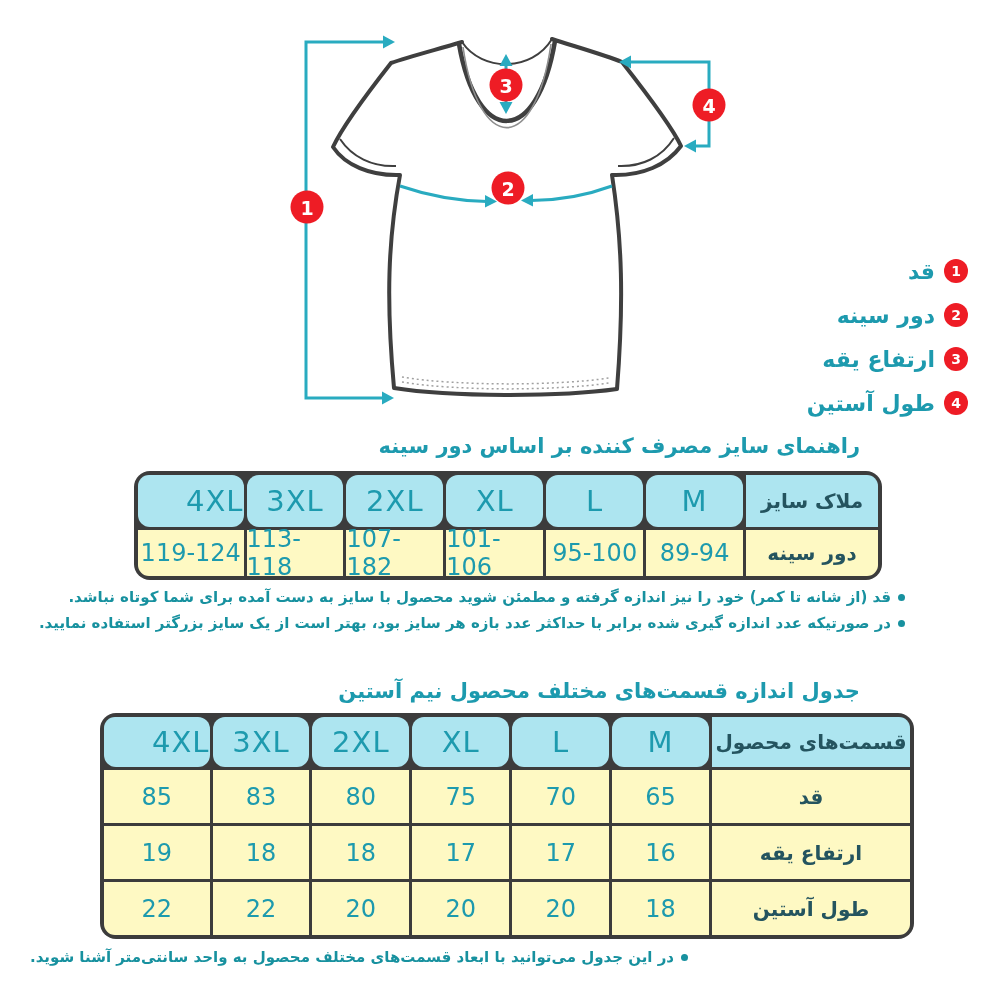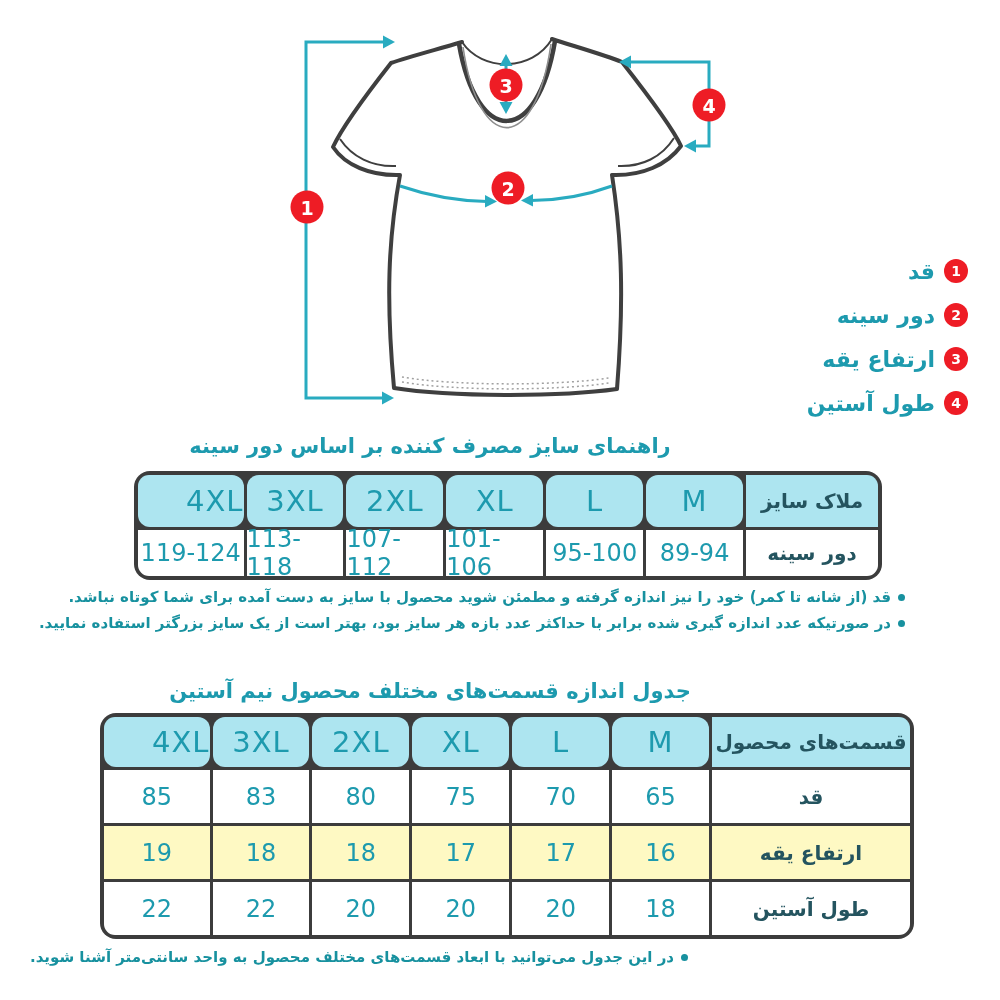--- a/index.html
+++ b/index.html
@@ -8,33 +8,33 @@
   svg text{font-family:"DejaVu Sans","Liberation Sans",sans-serif;}
 
   
   #legend{position:absolute;top:256px;right:32px;display:flex;flex-direction:column;gap:14px;}
   .legend-item{display:flex;flex-direction:row;align-items:center;gap:9px;height:30px;justify-content:flex-start;}
   .lg-badge{width:24px;height:24px;border-radius:50%;background:#ee1c25;color:#fff;
             display:flex;align-items:center;justify-content:center;font-size:14px;font-weight:bold;flex:0 0 auto;}
   .lg-label{font-size:22px;font-weight:bold;color:#1d9aae;white-space:nowrap;}
 
   
-  .sec-title{position:absolute;left:0;width:860px;text-align:center;font-size:21px;font-weight:bold;
+  .sec-title{position:absolute;left:0;width:860px;text-align:right;font-size:21px;font-weight:bold;
              color:#1d9aae;white-space:nowrap;}
   #title1{top:434px;}
   #title2{top:679px;}
 
   
   .t-grid{position:absolute;display:grid;background:#3c3c3c;gap:3px;padding:4px;
           border-radius:16px;overflow:hidden;direction:rtl;}
   #table1{left:134px;top:471px;width:740px;grid-template-columns:132px repeat(6,1fr);
           grid-template-rows:52px 46px;}
   #table2{left:100px;top:713px;width:806px;grid-template-columns:198px repeat(6,1fr);
           grid-template-rows:50px 53px 53px 53px;}
-  .cell{display:flex;align-items:center;justify-content:center;background:#ffffff;}
+  .cell{display:flex;align-items:center;justify-content:center;background:#fef9c3;}
   .head{background:#ade5f0;}
   .size-l{font-size:29px;color:#1d9aae;letter-spacing:1px;border-radius:12px;}
   .num{font-size:24px;color:#1d9aae;direction:ltr;}
   .plabel{font-size:20px;font-weight:bold;color:#24545f;white-space:nowrap;}
   .lightrow{background:#fef9c3;}
   .c-tr{border-top-right-radius:11px;} .c-tl{border-top-left-radius:11px;padding-left:48px;}
   .c-br{border-bottom-right-radius:11px;} .c-bl{border-bottom-left-radius:11px;}
 
   
   #notes{position:absolute;top:589px;left:30px;right:95px;direction:rtl;text-align:right;}
@@ -135,21 +135,21 @@
     <div class="cell head size-l">L</div>
     <div class="cell head size-l">XL</div>
     <div class="cell head size-l">2XL</div>
     <div class="cell head size-l">3XL</div>
     <div class="cell head size-l c-tl">4XL</div>
 
     <div class="cell plabel c-br">دور سینه</div>
     <div class="cell num">89-94</div>
     <div class="cell num">95-100</div>
     <div class="cell num">101-106</div>
-    <div class="cell num">107-112</div>
+    <div class="cell num">107-182</div>
     <div class="cell num">113-118</div>
     <div class="cell num c-bl">119-124</div>
   </div>
 
   <div id="notes">
     <div class="note">قد (از شانه تا کمر) خود را نیز اندازه گرفته و مطمئن شوید محصول با سایز به دست آمده برای شما کوتاه نباشد.</div>
     <div class="note">در صورتیکه عدد اندازه گیری شده برابر با حداکثر عدد بازه هر سایز بود، بهتر است از یک سایز بزرگتر استفاده نمایید.</div>
   </div>
 
   <div id="title2" class="sec-title" dir="rtl">جدول اندازه قسمت‌های مختلف محصول نیم آستین</div>

